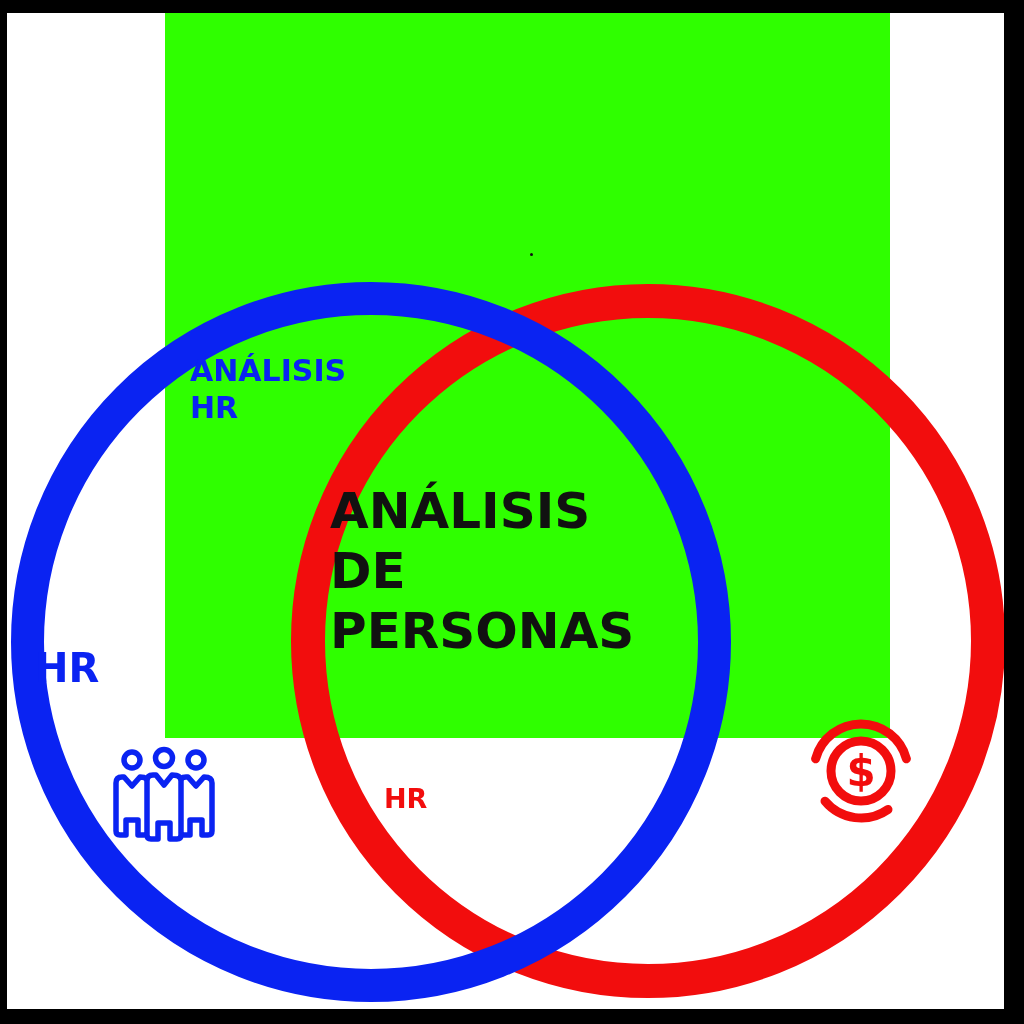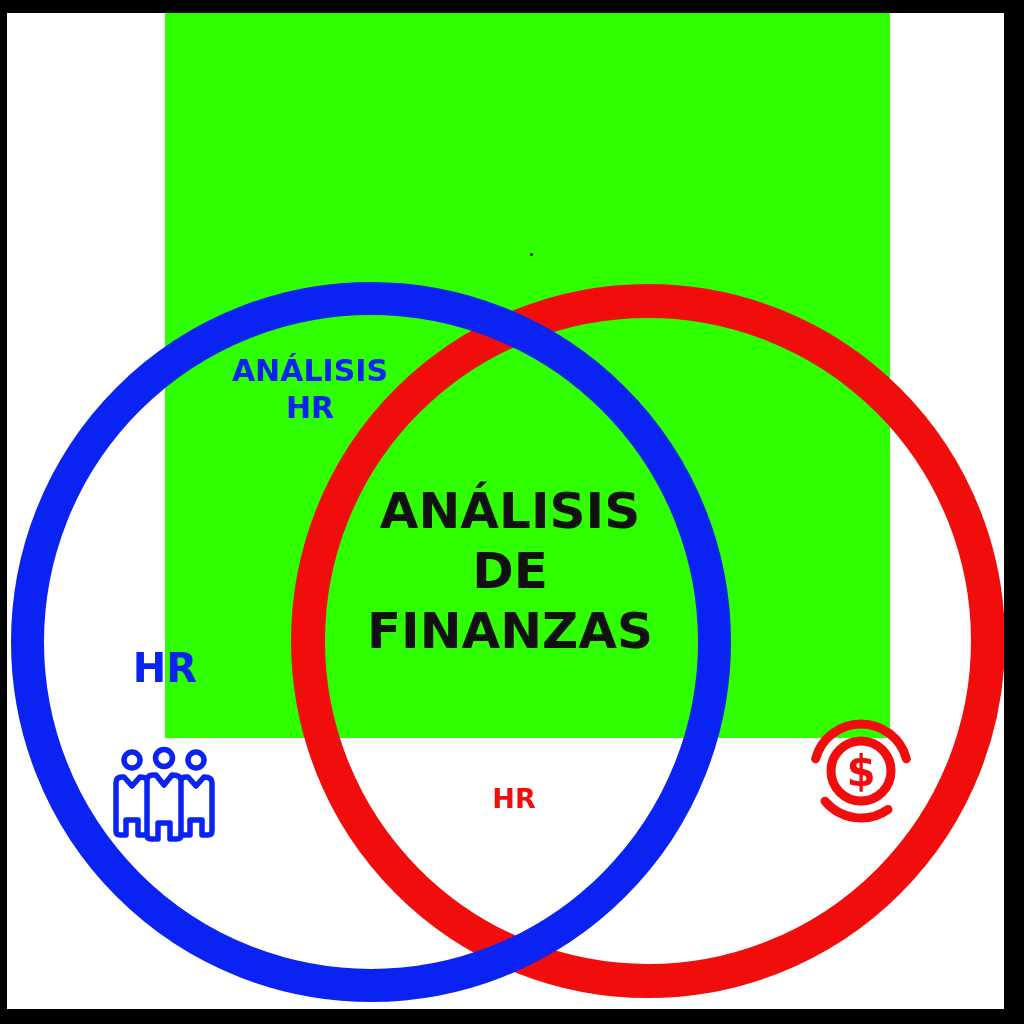--- a/index.html
+++ b/index.html
@@ -52,21 +52,20 @@
     width:714px;height:714px;
     border:34px solid var(--red);
   }
   .circle-blue{
     left:4px;top:269px;
     width:720px;height:720px;
     border:33px solid var(--blue);
   }
   .label{
     position:absolute;
-    text-align:center;
     font-weight:bold;
     white-space:nowrap;
   }
   .label span{display:block;}
   .lbl-analisis-hr{
     left:183px;top:339px;width:240px;
     font-size:30px;line-height:37px;
     color:var(--blue);
   }
   .lbl-center{
@@ -117,21 +116,21 @@
     <div class="circle circle-blue"></div>
 
     <div class="label lbl-analisis-hr">
       <span>ANÁLISIS</span>
       <span>HR</span>
     </div>
 
     <div class="label lbl-center">
       <span>ANÁLISIS</span>
       <span>DE</span>
-      <span>FINANZAS</span>
+      <span>PERSONAS</span>
     </div>
 
     <div class="label lbl-gestion">
       <span>HR</span>
     </div>
 
 
     <div class="label lbl-hr-admin">
       <span>HR</span>
     </div>

